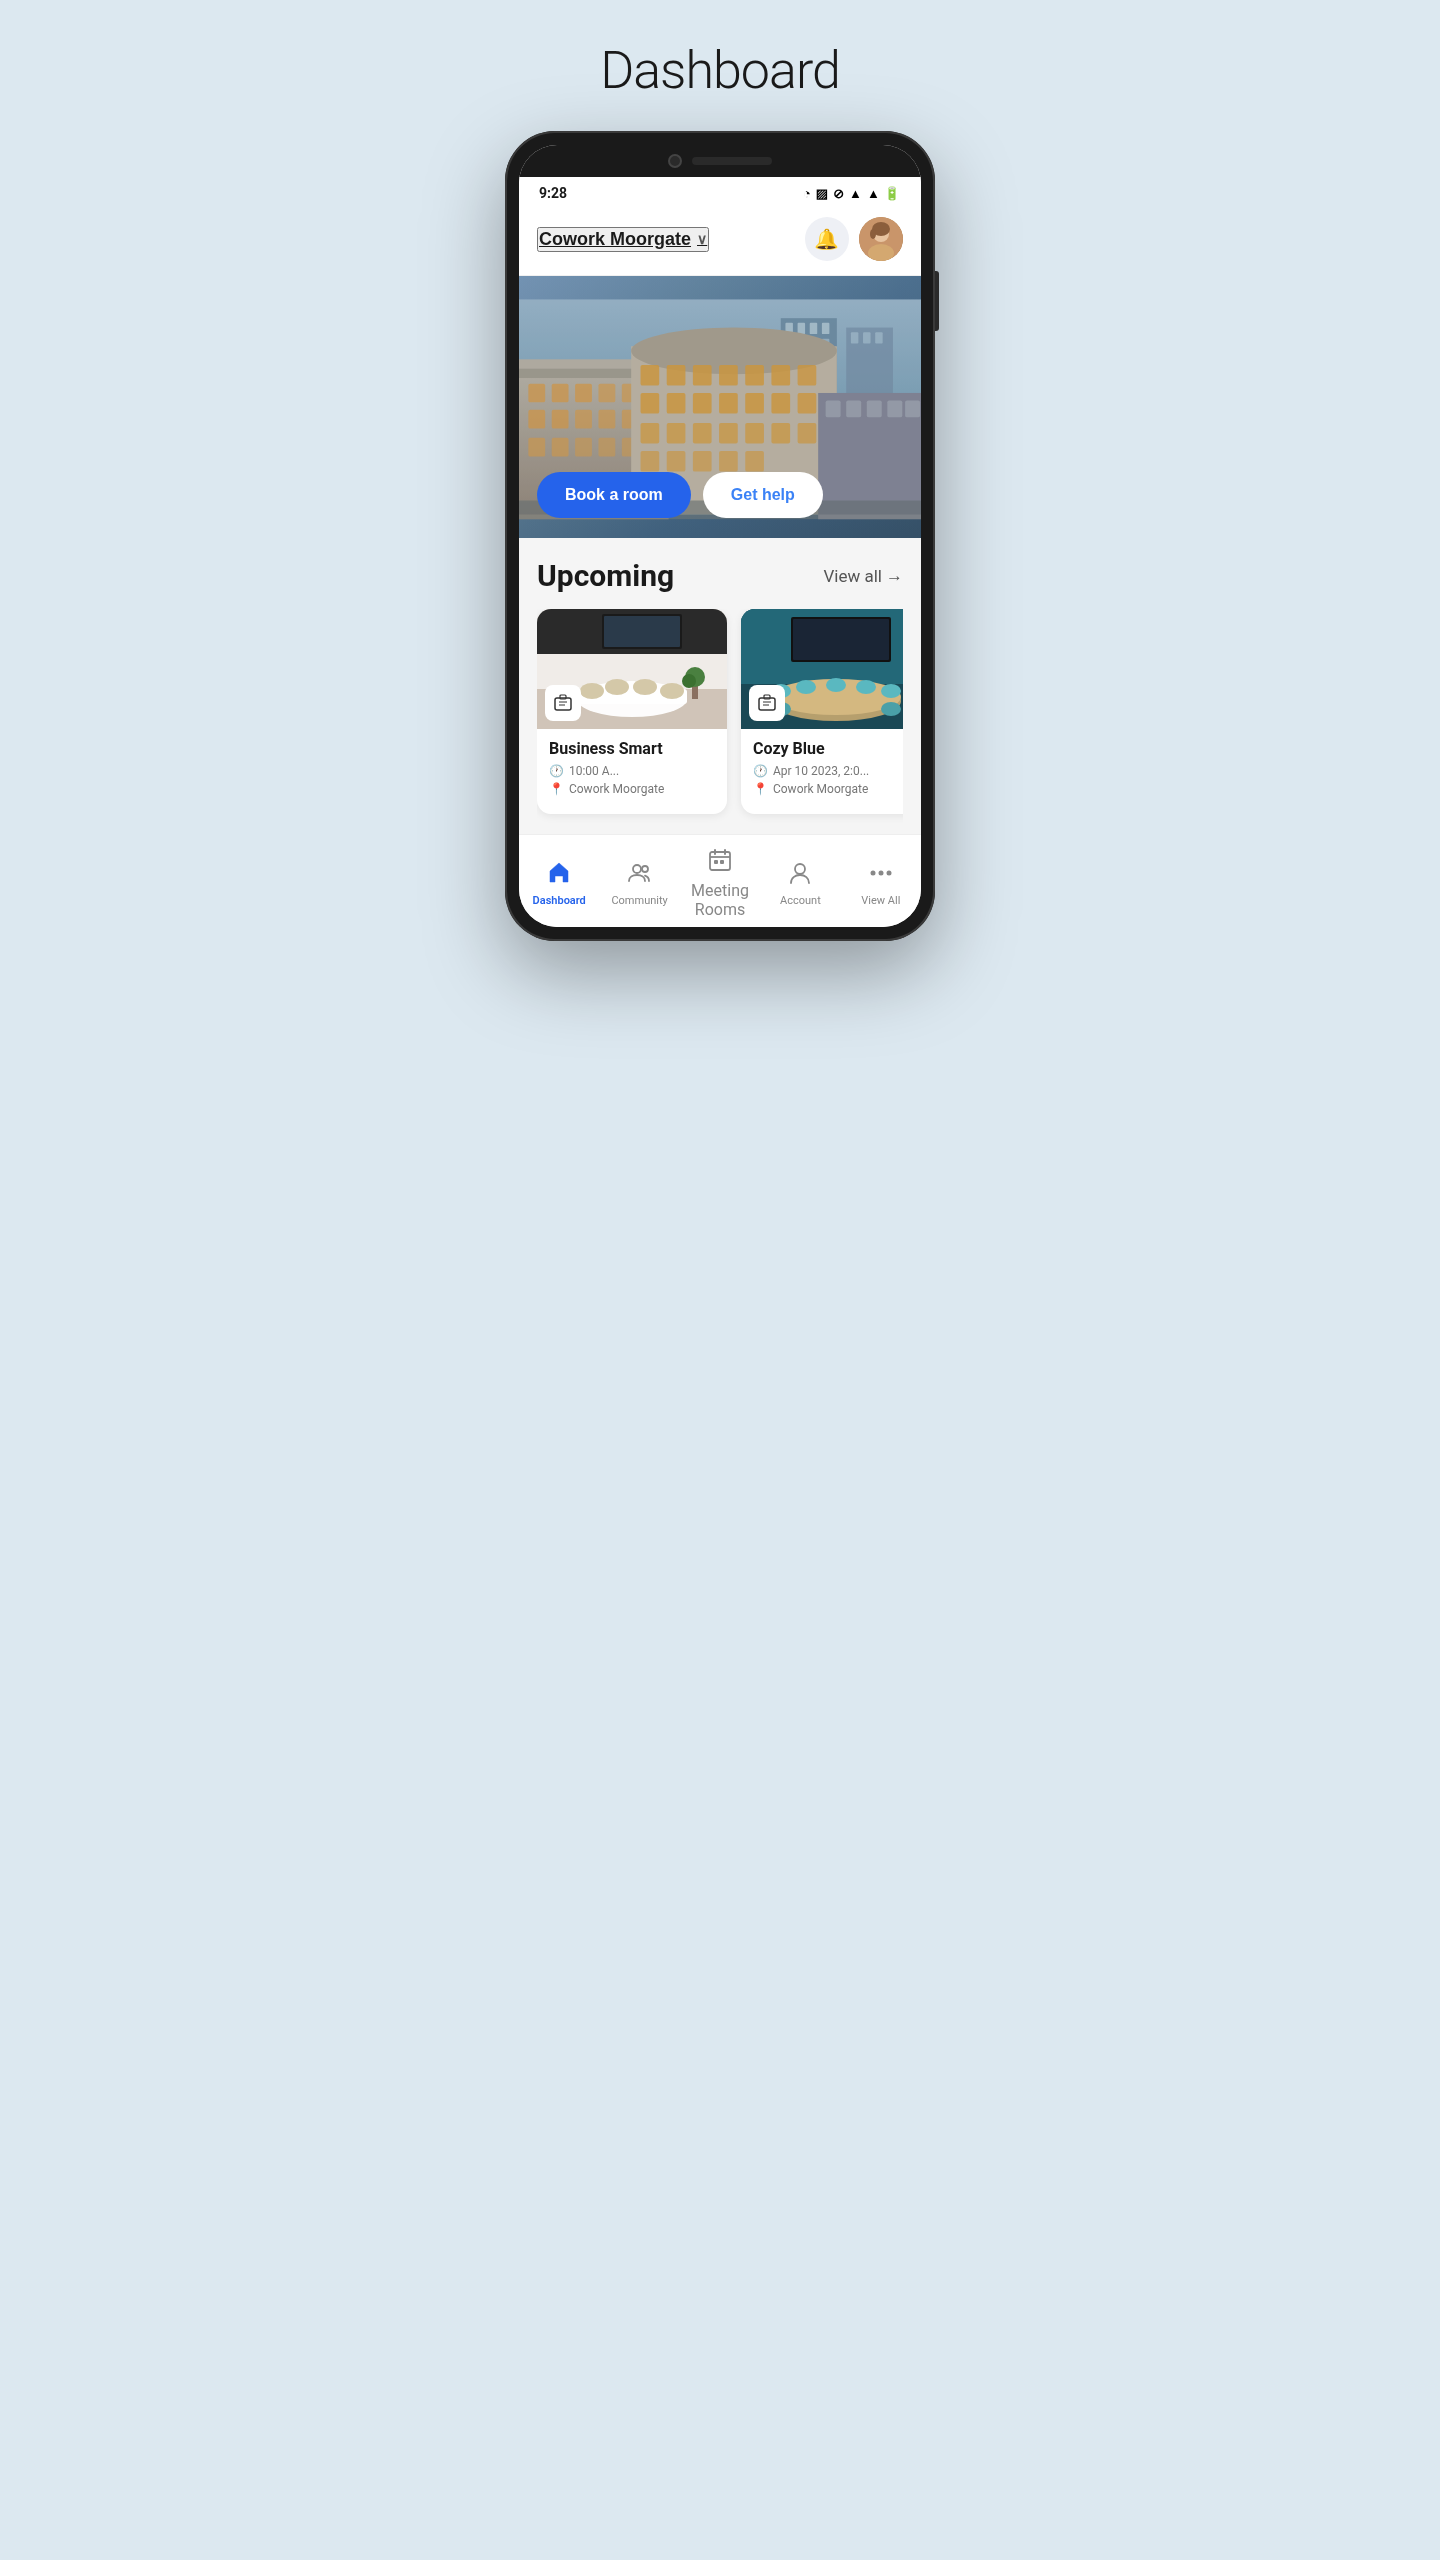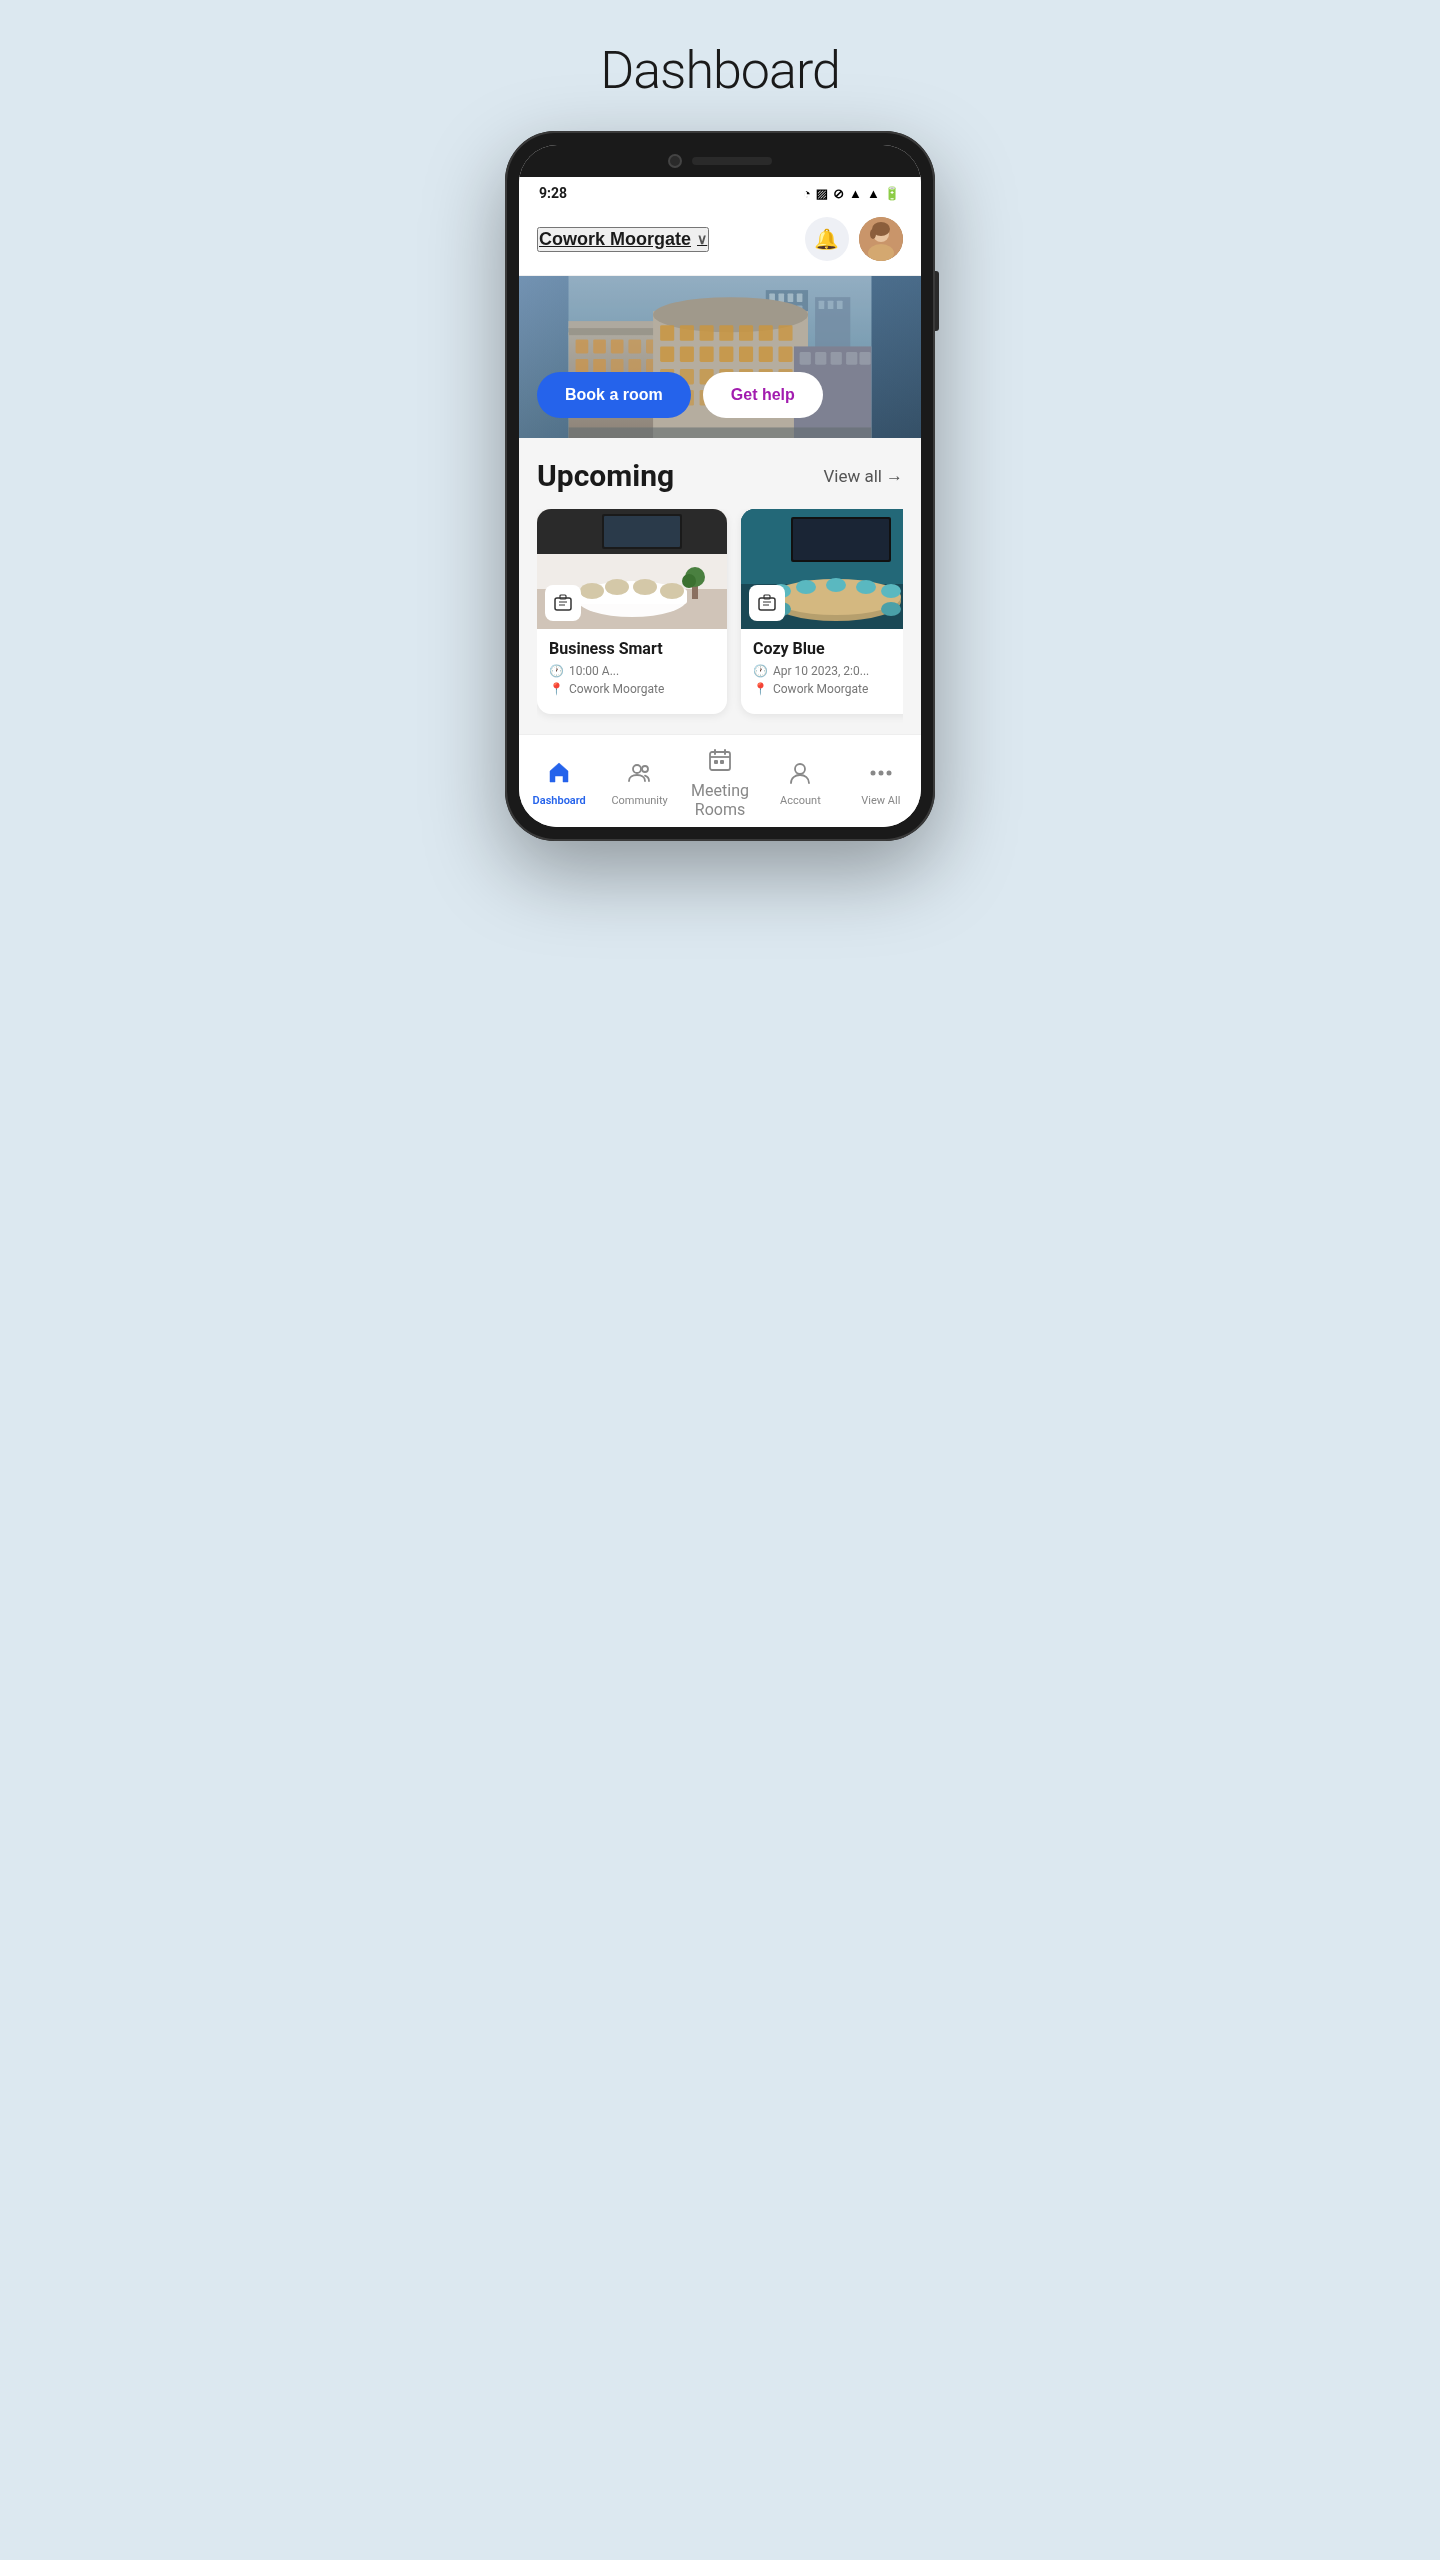--- a/index.html
+++ b/index.html
@@ -131,21 +131,21 @@
       align-items: center;
       justify-content: center;
       font-size: 18px;
       color: white;
     }
 
     
     .hero-section {
       position: relative;
       width: 100%;
-      height: 162px;
+      height: 262px;
       overflow: hidden;
     }
     .hero-image {
       width: 100%;
       height: 100%;
       background:
         linear-gradient(180deg, rgba(80,110,140,0.4) 0%, rgba(40,60,80,0.3) 100%),
         linear-gradient(135deg, #8aabcc 0%, #6b8fa8 30%, #4a7090 60%, #3a5870 100%);
       position: relative;
     }
@@ -161,21 +161,21 @@
       color: white;
       border: none;
       border-radius: 30px;
       padding: 14px 28px;
       font-size: 16px;
       font-weight: 700;
       cursor: pointer;
     }
     .btn-help {
       background: white;
-      color: #a21caf;
+      color: #3b82f6;
       border: none;
       border-radius: 30px;
       padding: 14px 28px;
       font-size: 16px;
       font-weight: 600;
       cursor: pointer;
     }
 
     
     .app-content {

